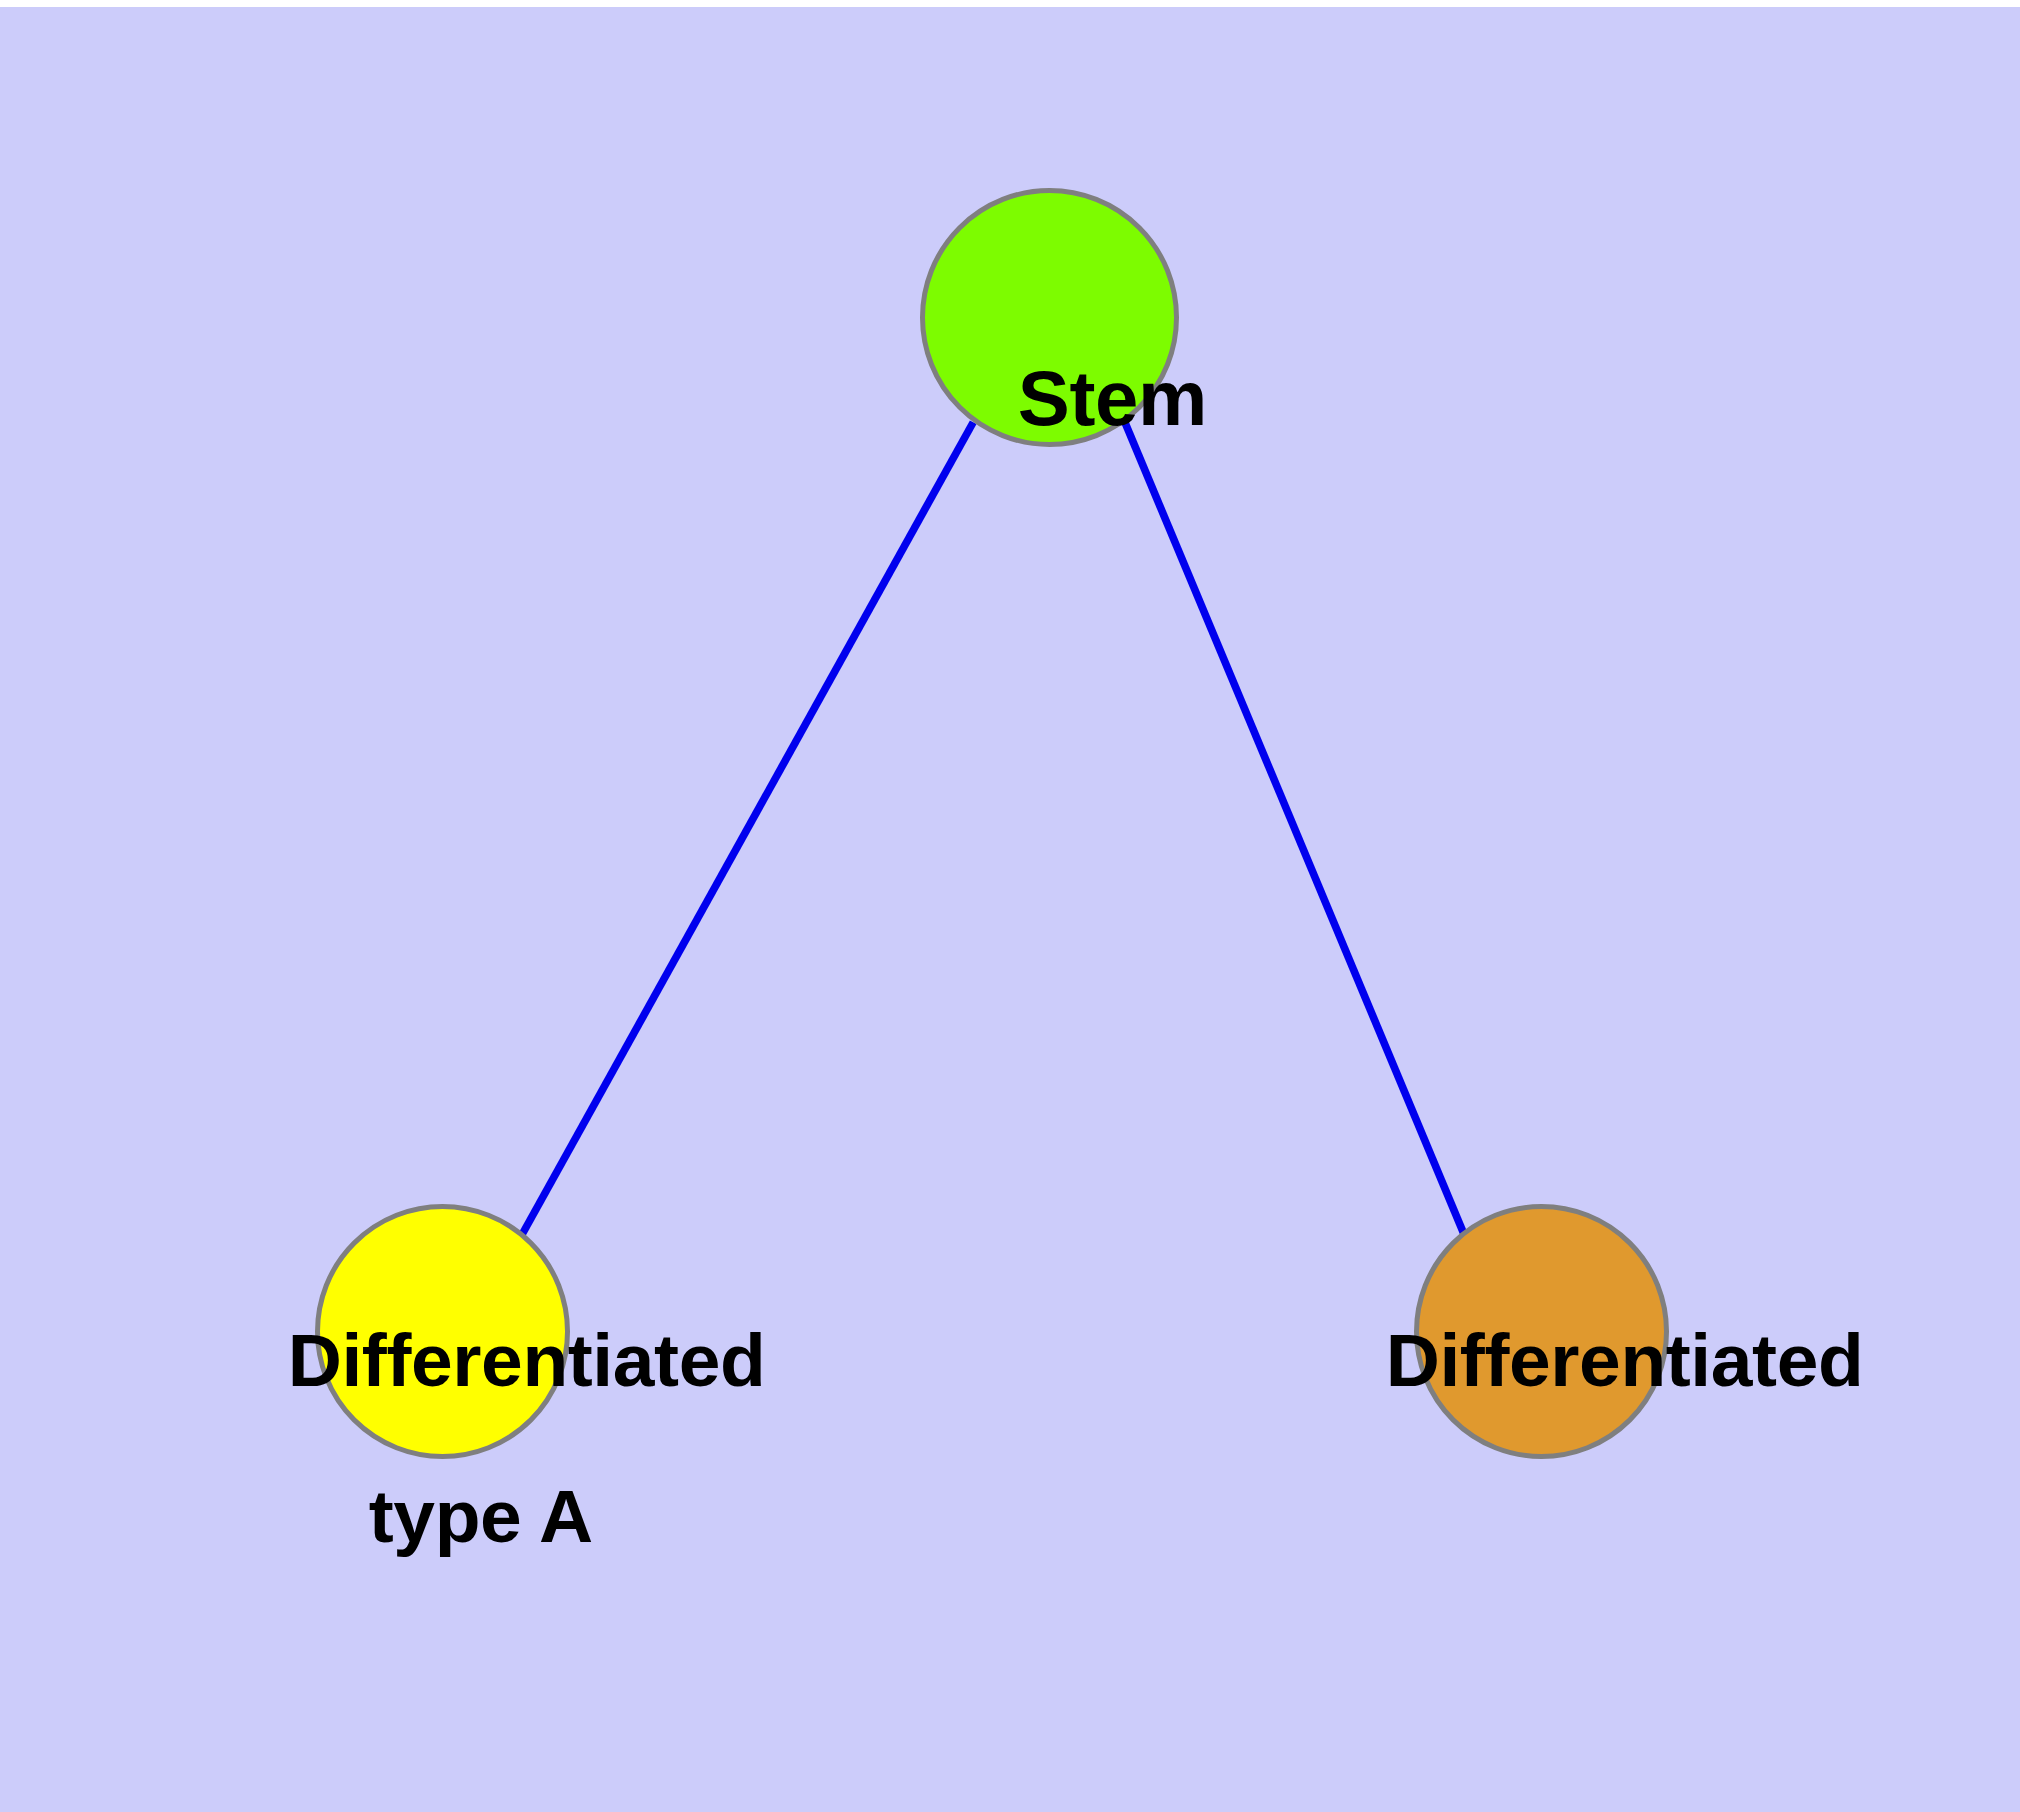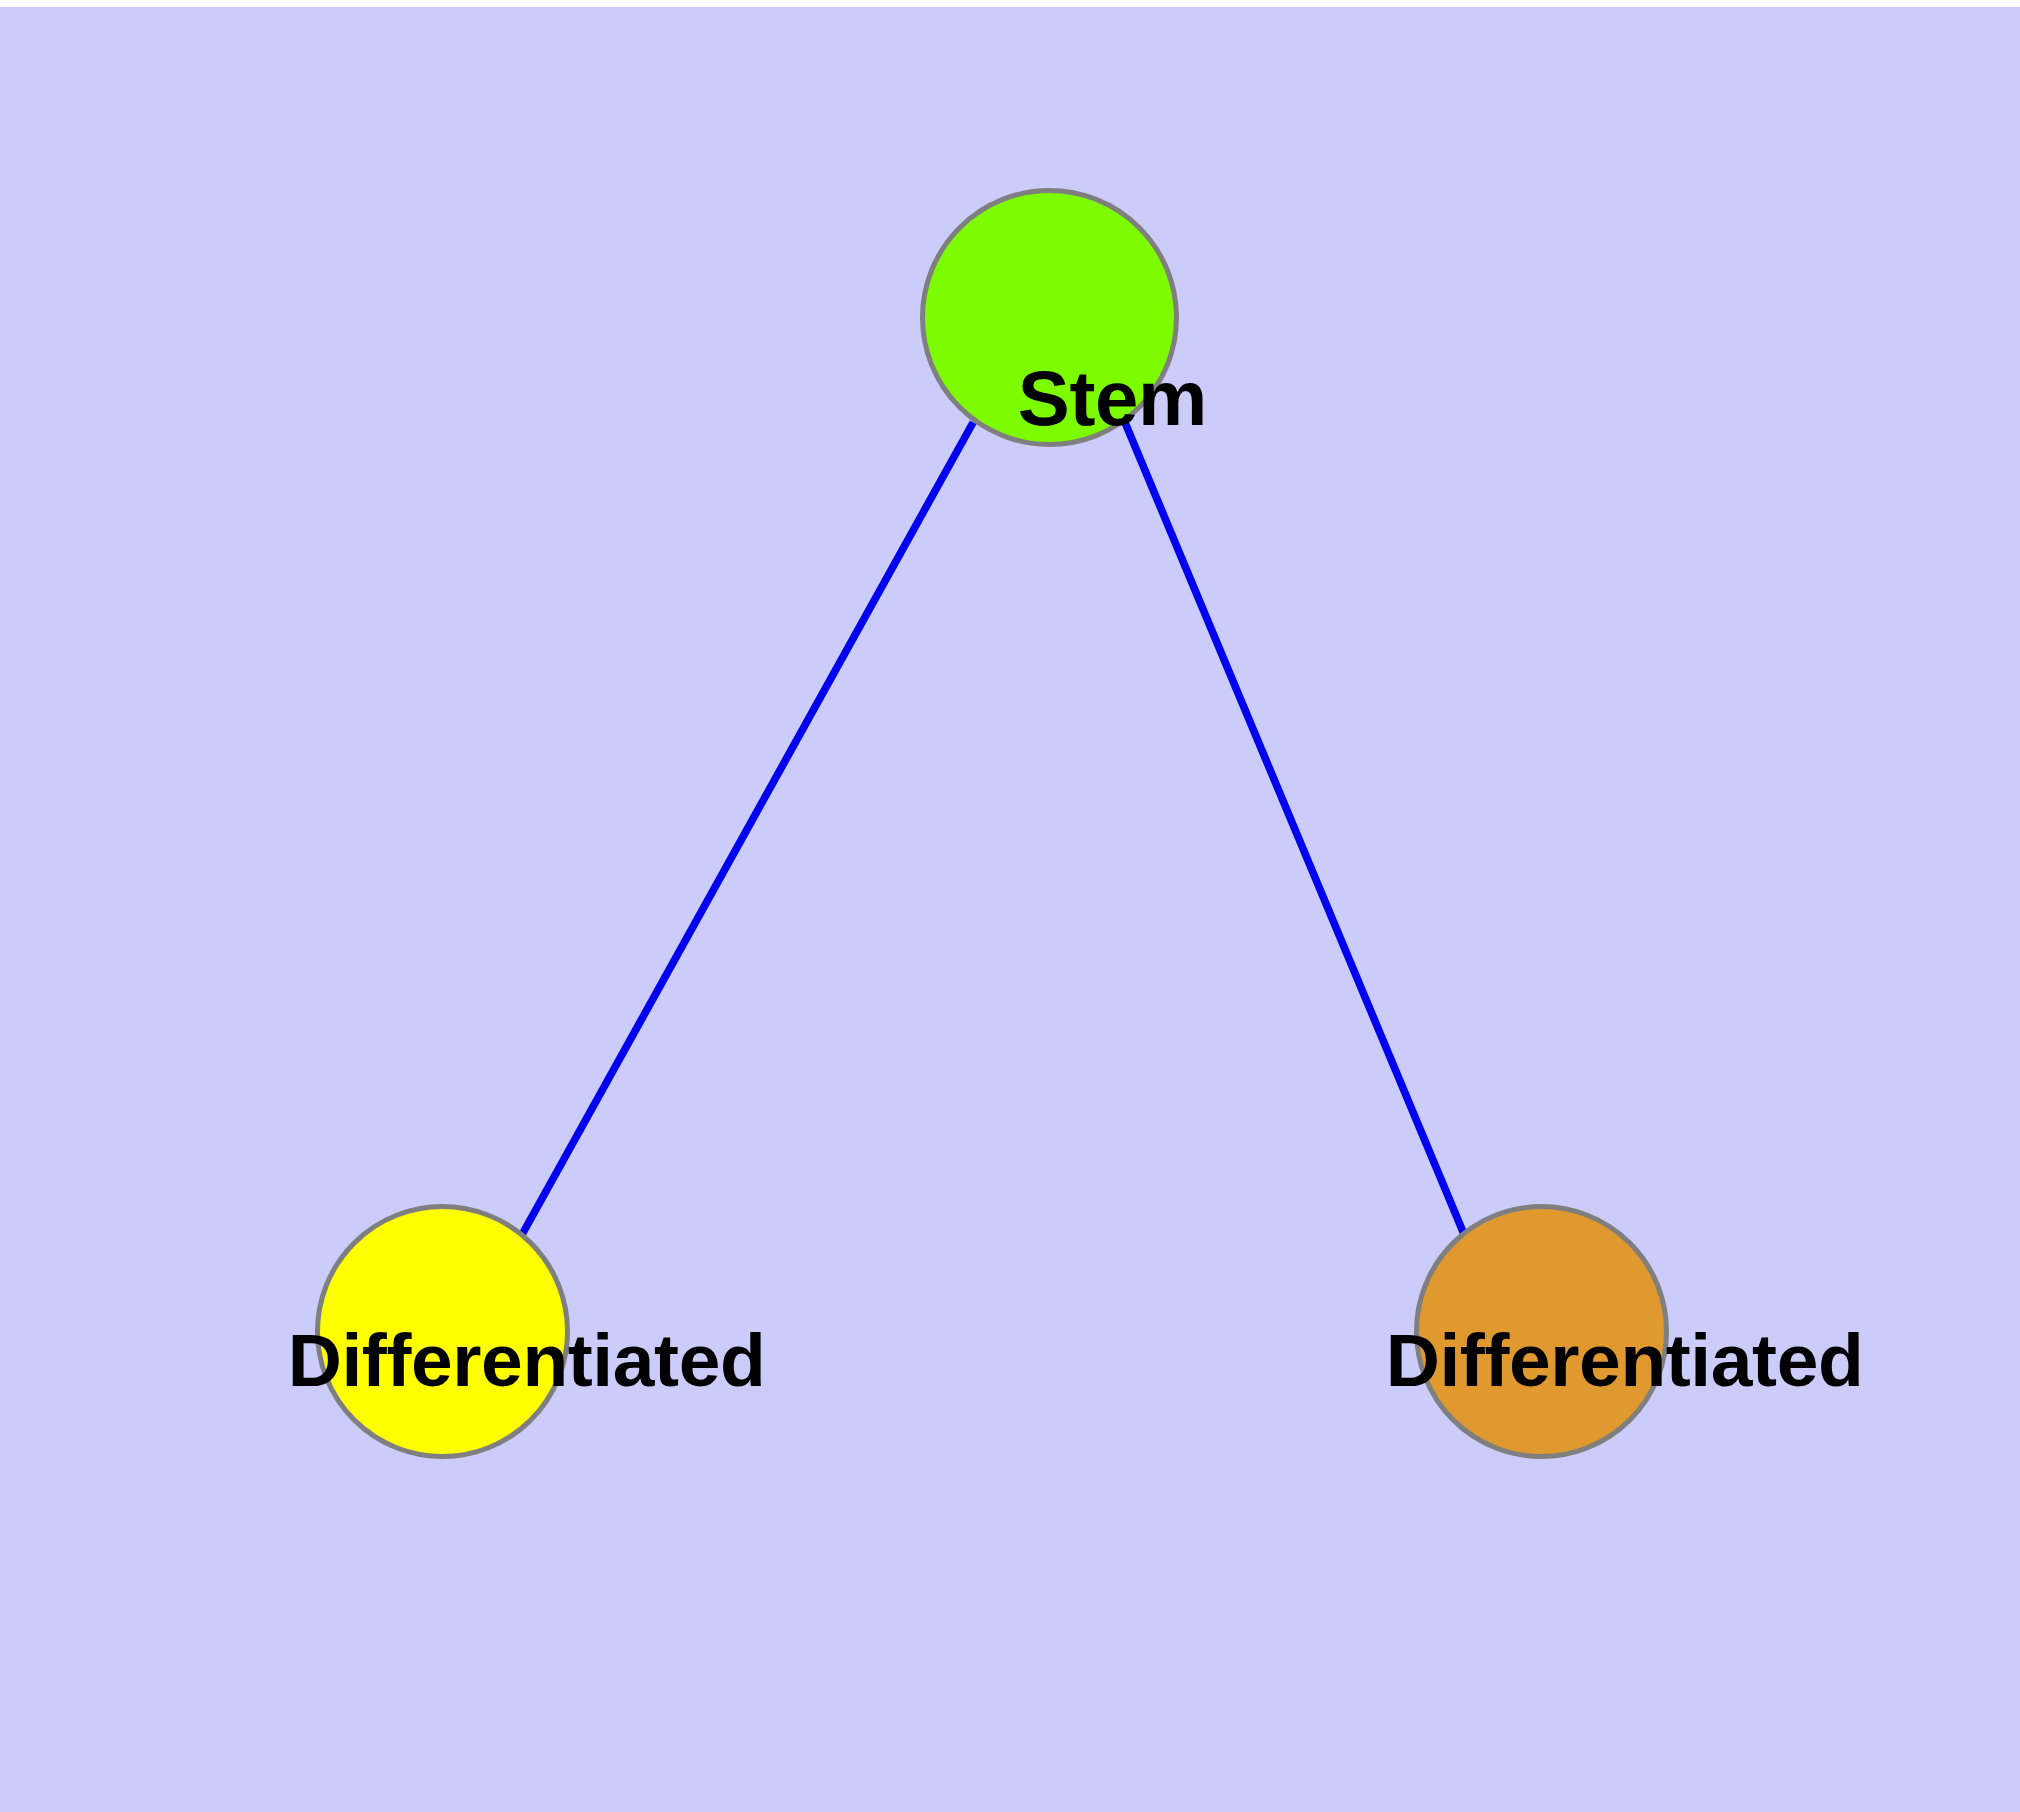--- a/index.html
+++ b/index.html
@@ -101,20 +101,21 @@
     <div class="node" id="node-stem"></div>
     <div class="node" id="node-diff-a"></div>
     <div class="node" id="node-diff-b"></div>
 
     <div class="node-label" id="label-stem">
       <span>Stem</span>
     </div>
 
     <div class="node-label" id="label-diff-a">
       <span>Differentiated</span><br>
+      <span>type A</span>
     </div>
 
     <div class="node-label" id="label-diff-b">
       <span>Differentiated</span><br>
     </div>
 
   </div>
 </div>
 
 

